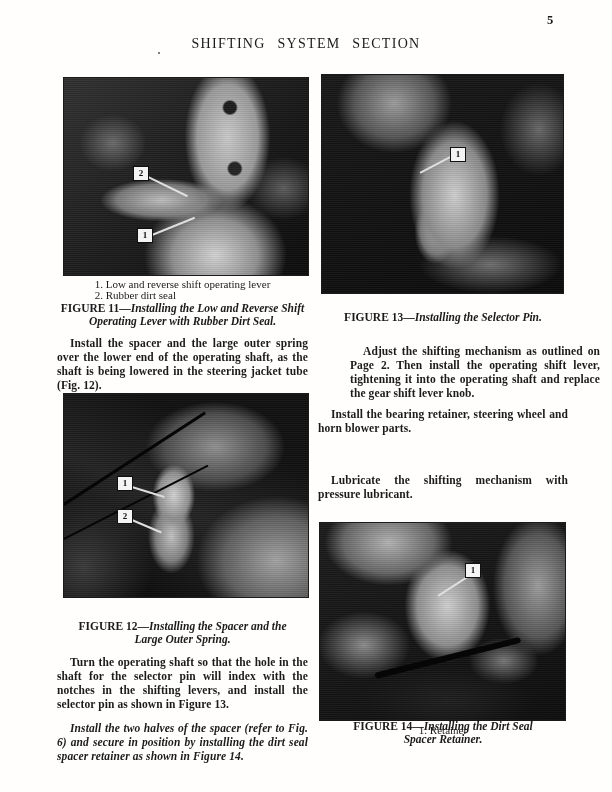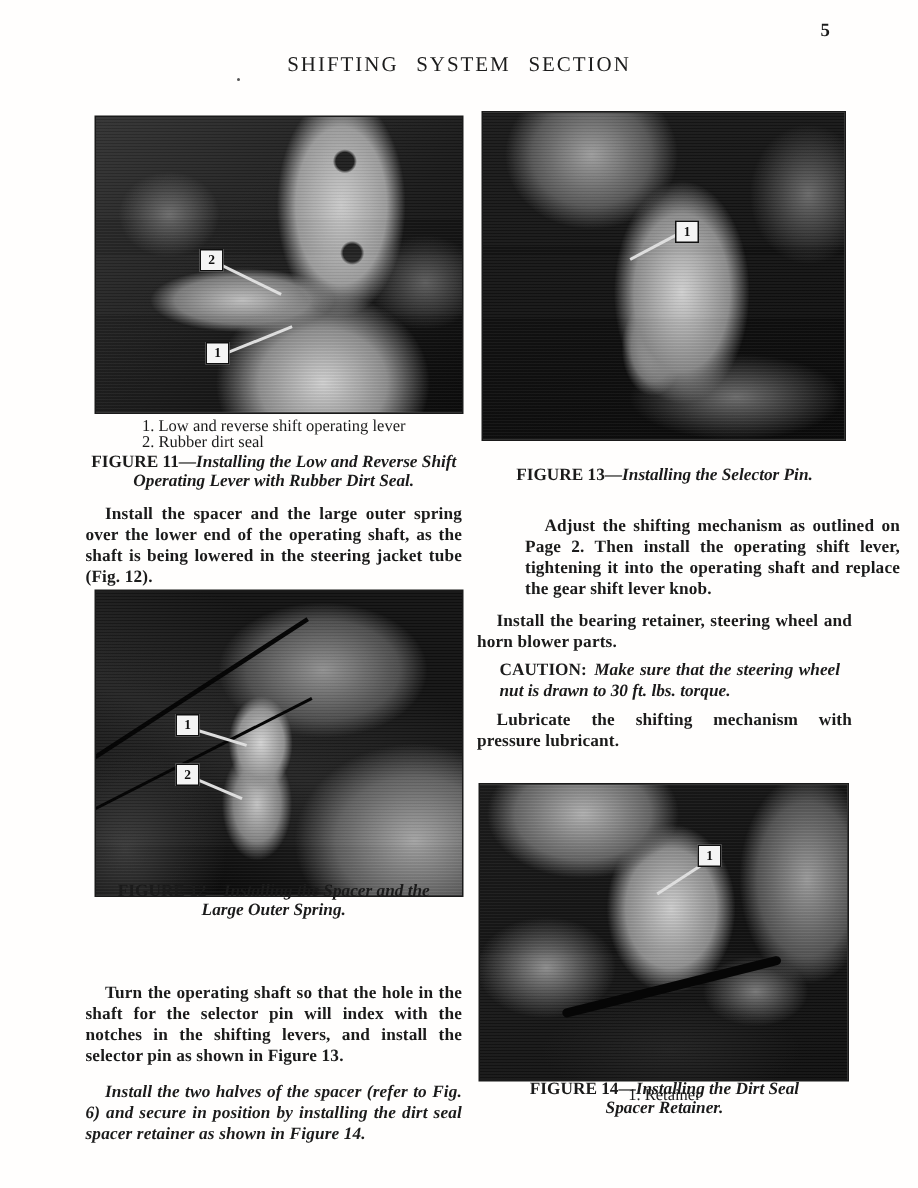--- a/index.html
+++ b/index.html
@@ -124,21 +124,21 @@
   <p class="abs para col-left" style="top:336px;">Install the spacer and the large outer spring over the lower end of the operating shaft, as the shaft is being lowered in the steering jacket tube (Fig. 12).</p>
 
   <div id="photo-12" class="abs photo">
     <div class="cable" style="left:-14px; top:118px; width:185px; height:3px; transform:rotate(-33deg);"></div>
     <div class="cable" style="left:-12px; top:150px; width:175px; height:2px; transform:rotate(-27deg);"></div>
     <div class="leader" style="left:68px; top:92px; width:34px; transform:rotate(17deg);"></div>
     <div class="leader" style="left:68px; top:125px; width:32px; transform:rotate(23deg);"></div>
     <div class="callout" style="left:53px; top:82px;">1</div>
     <div class="callout" style="left:53px; top:115px;">2</div>
   </div>
-  <div class="abs fig-caption col-left" style="top:588px;">
+  <div class="abs fig-caption col-left" style="top:620px;">
     <div class="cap-inner" style="max-width:232px;">
       <span>FIGURE 12—</span><span class="it">Installing the Spacer and the Large Outer Spring.</span>
     </div>
   </div>
 
   <p class="abs para col-left" style="top:655px;">Turn the operating shaft so that the hole in the shaft for the selector pin will index with the notches in the shifting levers, and install the selector pin as shown in Figure 13.</p>
   <p class="abs para col-left" style="top:721px;font-style:italic;">Install the two halves of the spacer (refer to Fig. 6) and secure in position by installing the dirt seal spacer retainer as shown in Figure 14.</p>
 
   <div id="photo-13" class="abs photo">
     <div class="leader" style="left:98px; top:97px; width:35px; transform:rotate(-28deg);"></div>
@@ -146,23 +146,20 @@
   </div>
   <div class="abs fig-caption col-right" style="top:311px;">
     <div class="cap-inner" style="max-width:250px;">
       <span>FIGURE 13—</span><span class="it">Installing the Selector Pin.</span>
     </div>
   </div>
 
   <p class="abs para col-right" style="top:344px;margin-left:32px;">Adjust the shifting mechanism as outlined on Page 2. Then install the operating shift lever, tightening it into the operating shaft and replace the gear shift lever knob.</p>
   <p class="abs para col-right" style="top:407px;">Install the bearing retainer, steering wheel and horn blower parts.</p>
 
-  <p class="abs caution" style="top:440px;">
-    <span class="c-label">CAUTION:</span><span class="it">Make sure that the steering wheel nut is drawn to 30 ft. lbs. torque.</span>
-  </p>
 
   <p class="abs para col-right" style="top:473px;">Lubricate the shifting mechanism with pressure lubricant.</p>
 
   <div id="photo-14" class="abs photo">
     <div class="cable" style="left:55px; top:150px; width:150px; height:6px; border-radius:3px; transform:rotate(-14deg);"></div>
     <div class="leader" style="left:118px; top:72px; width:36px; transform:rotate(-33deg);"></div>
     <div class="callout" style="left:145px; top:40px;">1</div>
   </div>
   <div class="abs legend col-right" style="top:725px;">
     <div class="legend-inner">

